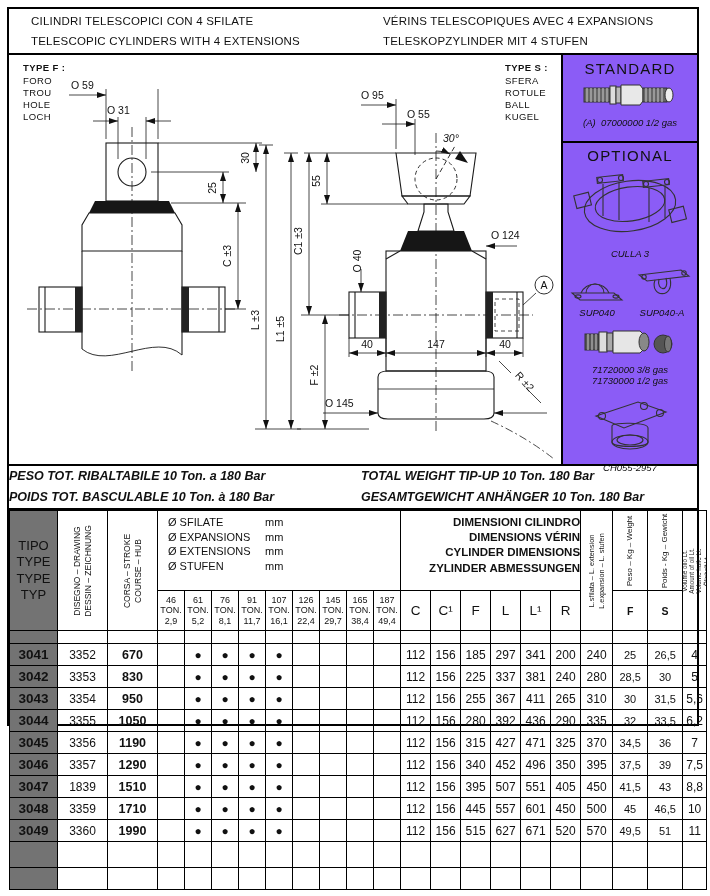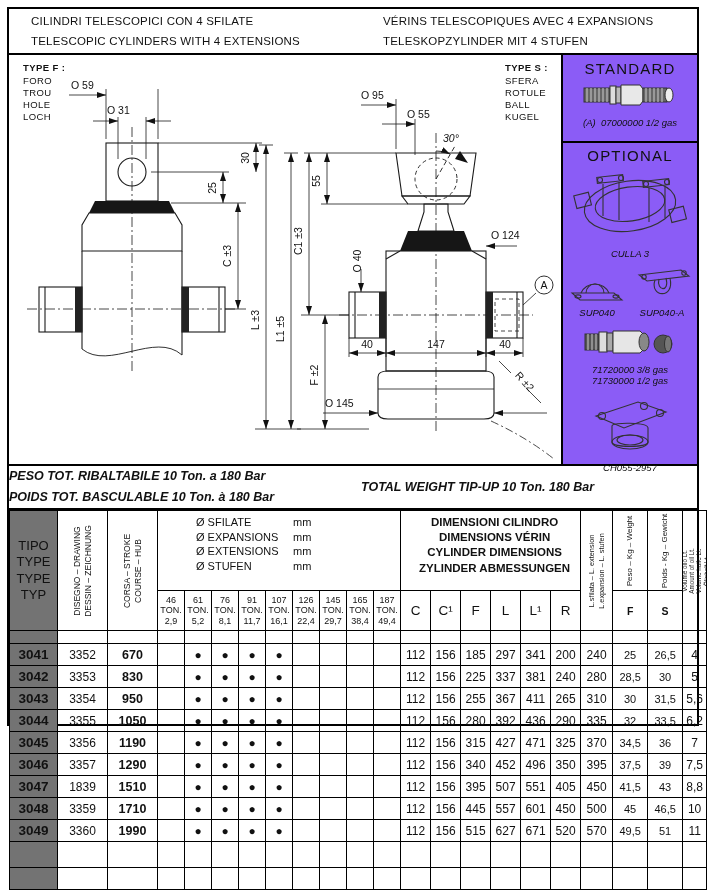--- a/index.html
+++ b/index.html
@@ -35,23 +35,23 @@
   .dtable th,.dtable td{border:1px solid #000;padding:0;font-weight:normal;overflow:hidden;}
   .gray{background:#737373;}
   .th-tipo{font-size:13px;line-height:1.25;text-align:center;}
   .vert{position:relative;}
   .vert .rot{position:absolute;top:50%;left:50%;transform:translate(-50%,-50%) rotate(-90deg);
     white-space:nowrap;text-align:center;font-size:8.5px;line-height:1.35;}
   .rot-big{font-size:9px;}
   .rot-tiny{font-size:6.3px !important;line-height:1.15 !important;}
   .rot-w{font-size:8px !important;}
   .th-diam{vertical-align:top;text-align:left;padding:4px 0 0 10px !important;font-size:11px;line-height:1.32;}
-  .mmrow{display:flex;margin-left:28px;}
+  .mmrow{display:flex;}
   .mmw{display:inline-block;min-width:97px;}
-  .th-dims{vertical-align:top;text-align:center;padding:4px 0 0 8px !important;font-size:11.5px;font-weight:bold !important;line-height:1.32;}
+  .th-dims{vertical-align:top;text-align:right;padding:4px 0 0 8px !important;font-size:11.5px;font-weight:bold !important;line-height:1.32;}
   .th-ton{font-size:9px;line-height:1.18;text-align:center;}
   .th-ton span{display:block;}
   .th-dimcol{font-size:13.5px;text-align:center;}
   .th-fs{font-size:10.5px;font-weight:bold !important;text-align:center;}
   .r1{height:80px;}
   .r2{height:40px;}
   tbody td{text-align:center;font-size:12px;height:21px;}
   td.c-tipo{font-weight:bold;font-size:13.5px;margin-top:24px;}
   td.c-dis{font-size:12px;}
   td.c-corsa{font-weight:bold;font-size:12.5px;}
@@ -372,20 +372,21 @@
     </div>
   </div>
 
   <div class="notes">
     <div>
       <div>PESO TOT. RIBALTABILE 10 Ton. a 180 Bar</div>
       <div>POIDS TOT. BASCULABLE 10 Ton. à 180 Bar</div>
     </div>
     <div>
       <div>TOTAL WEIGHT TIP-UP 10 Ton. 180 Bar</div>
+      <div>GESAMTGEWICHT ANHÄNGER 10 Ton. 180 Bar</div>
     </div>
   </div>
 
   <table class="dtable">
     <colgroup>
       <col style="width:48px">
         <col style="width:50px">
         <col style="width:50px">
       <col style="width:27px">
         <col style="width:27px">

